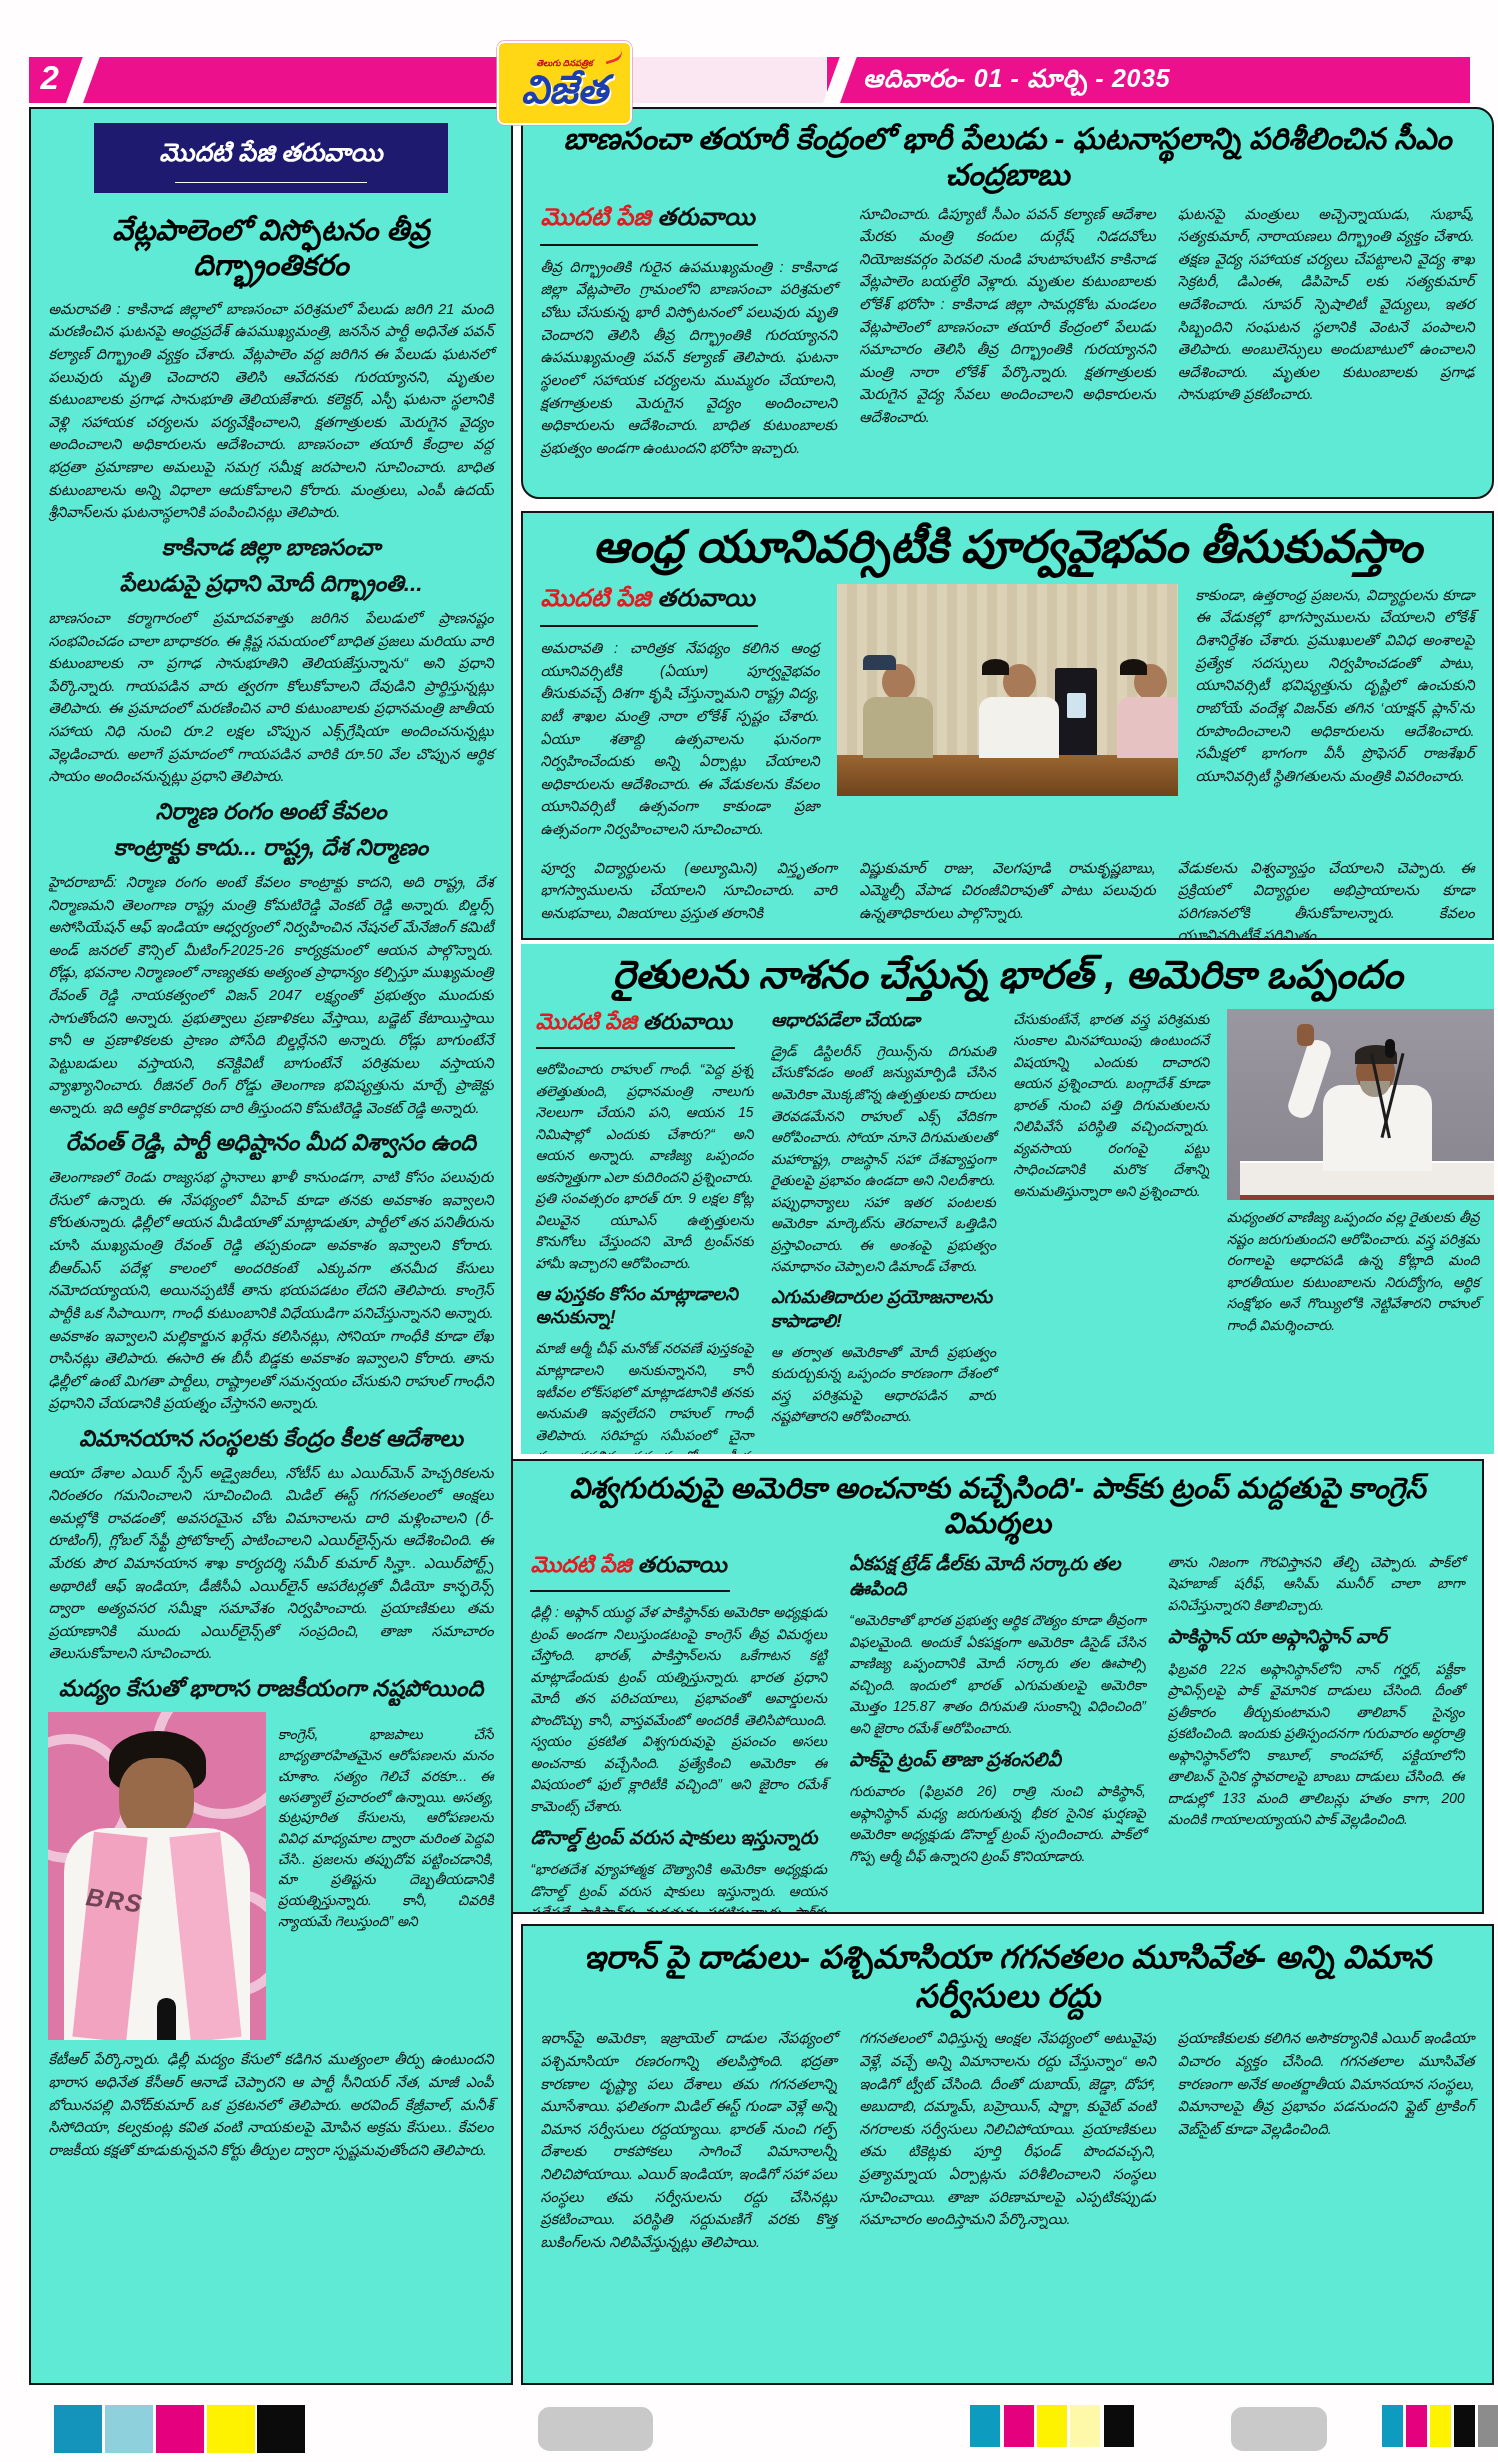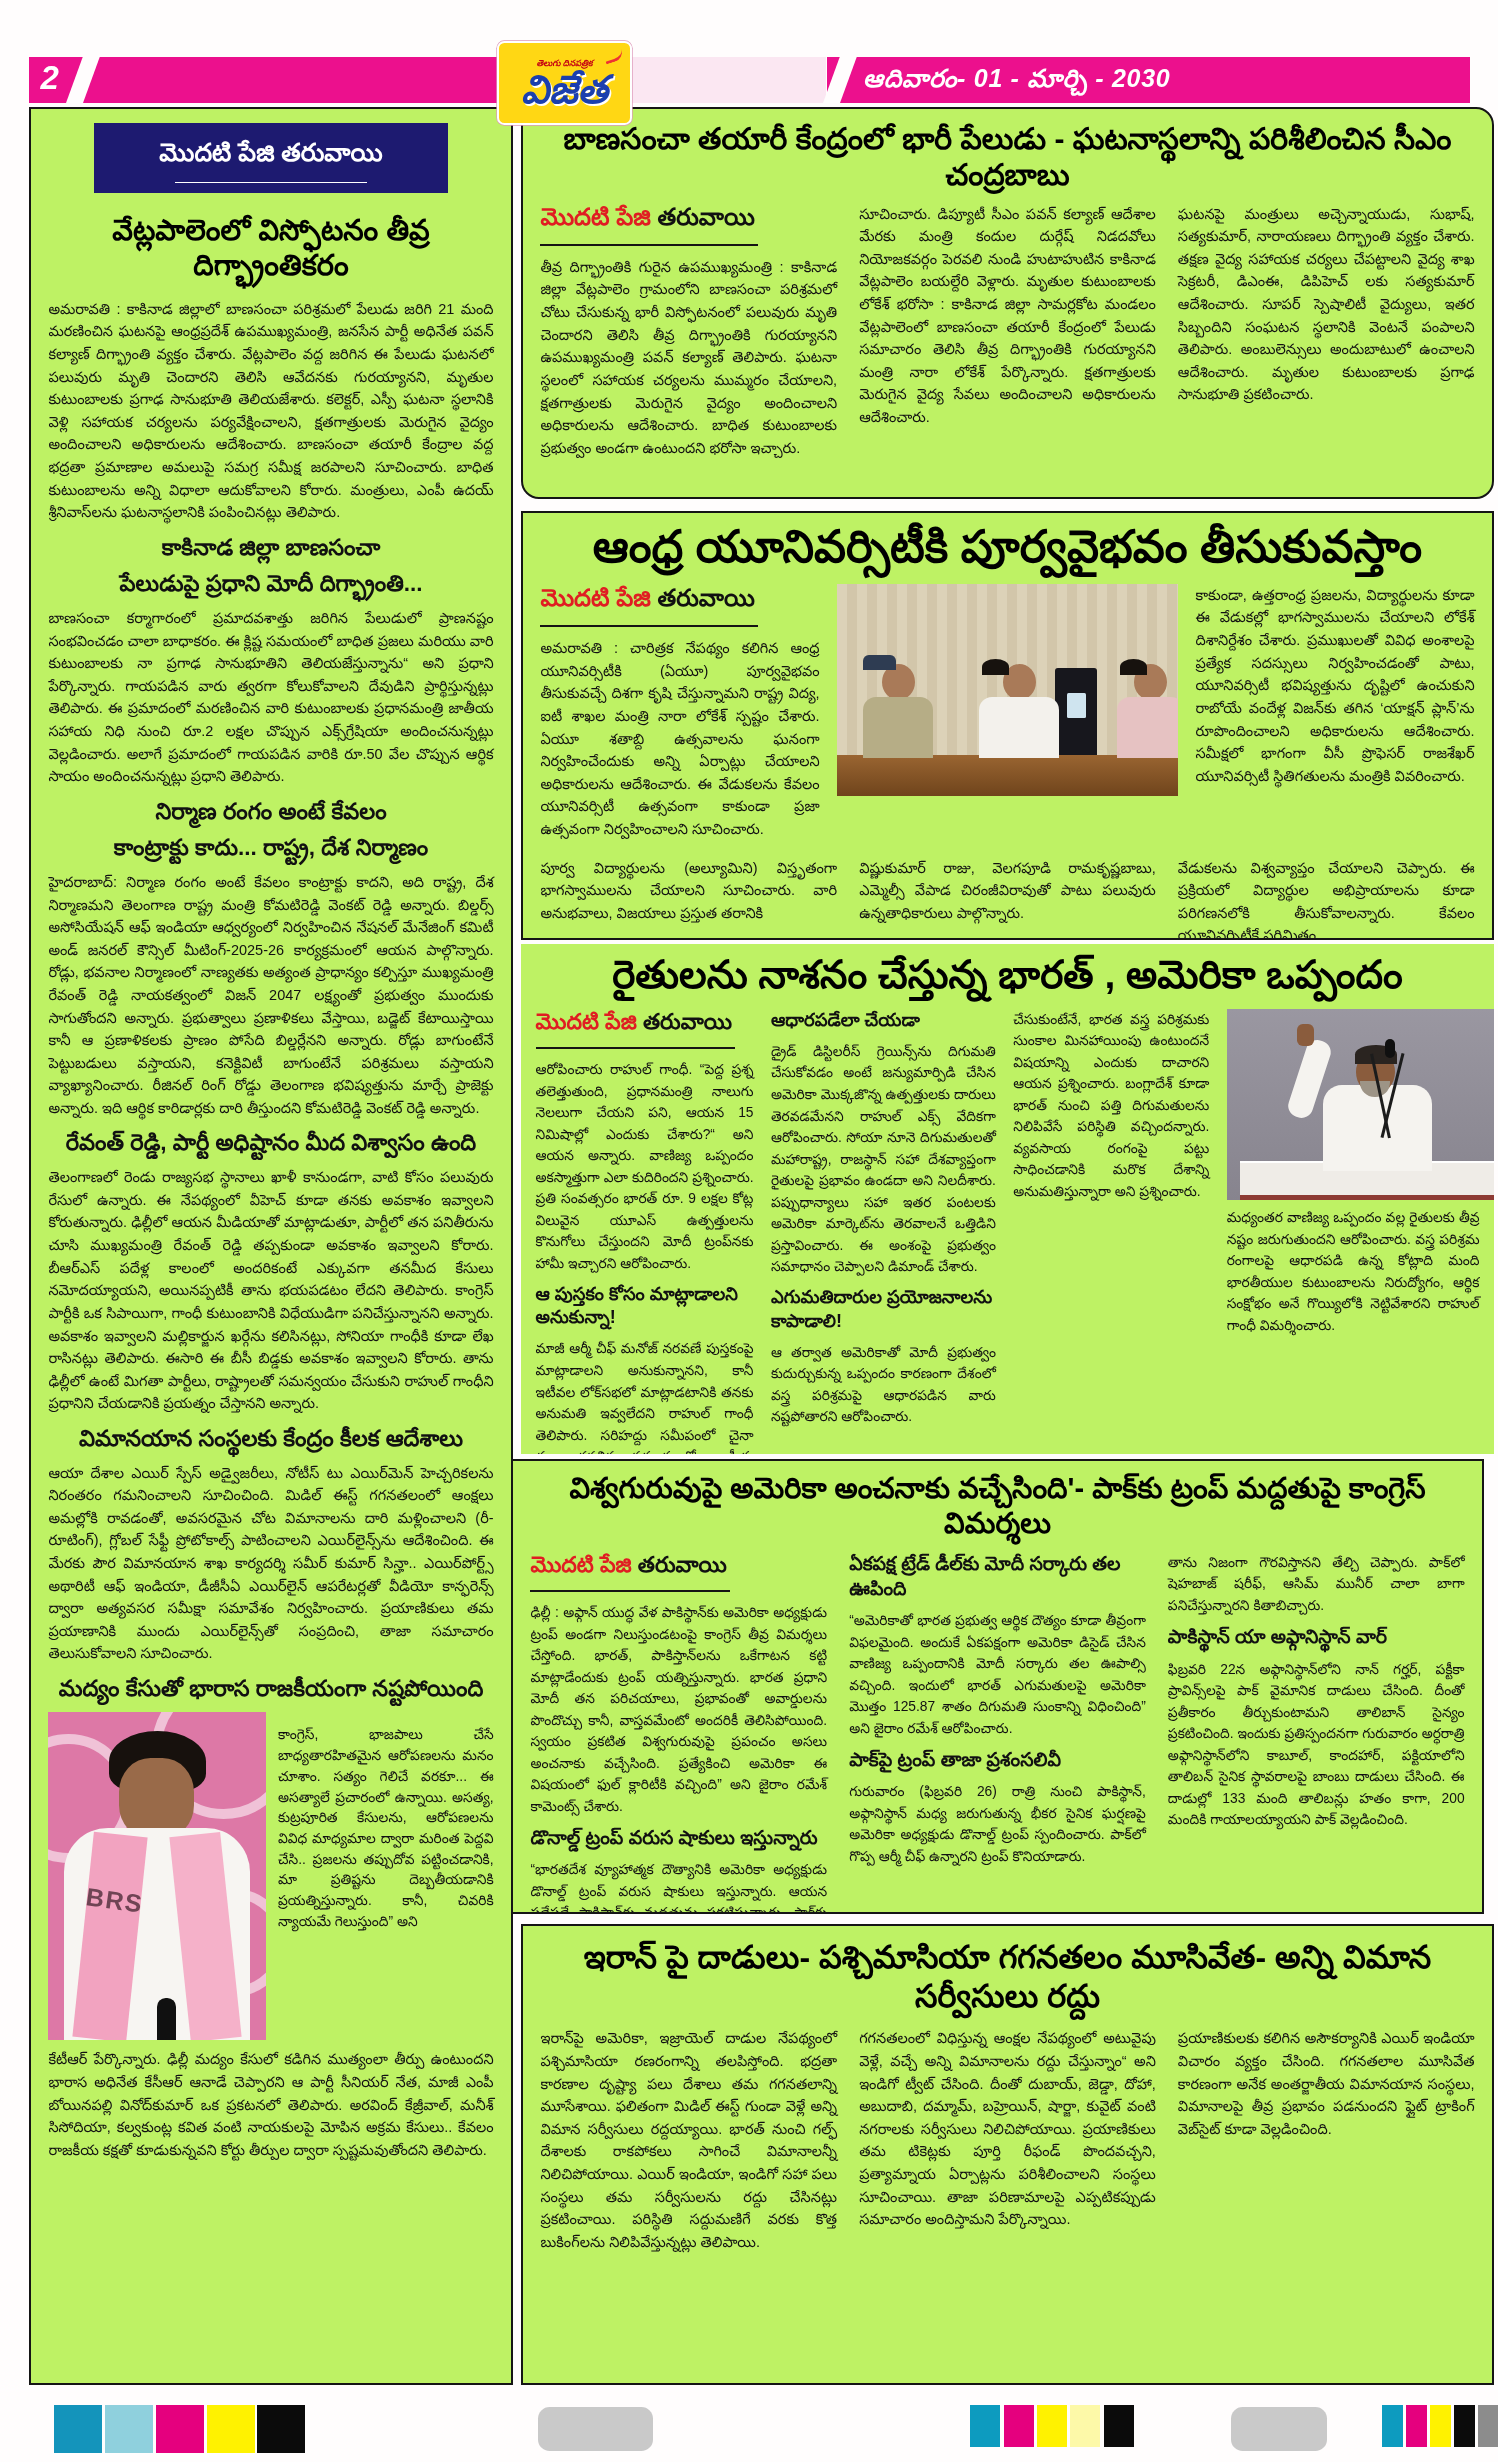--- a/index.html
+++ b/index.html
@@ -13,21 +13,21 @@
   .bar-right{left:798px;width:643px;}
   .slash{position:absolute;top:-2.9px;width:17.4px;height:54px;background:#fffdfd;transform:skewX(-20deg);}
   .page-num{position:absolute;left:11.6px;top:1.5px;color:#fff;font-size:33px;font-weight:bold;font-style:italic;}
   .bar-date{position:absolute;left:834px;top:7.3px;color:#fff;font-size:25px;font-weight:bold;font-style:italic;letter-spacing:0.7px;}
   .logo{position:absolute;left:468px;top:-16px;width:131px;height:80px;background:#ffd714;border:2.2px solid #fff;
         border-radius:7.3px;box-shadow:0 0 0 0.7px #d9b; display:flex;flex-direction:column;align-items:center;justify-content:center;z-index:5;}
   .logo-tag{font-size:8.7px;color:#c40013;font-weight:bold;font-style:italic;}
   .logo-title{font-size:39px;font-weight:bold;color:#1b3fae;font-style:italic;line-height:1;text-shadow:1.5px 1.5px 0 #fff;}
   .logo-swoosh{position:absolute;right:7.3px;top:5.8px;width:19px;height:10px;border-bottom:3.6px solid #e33;border-radius:0 0 10px 0;transform:rotate(-18deg);}
   
-  .box{position:absolute;background:#bef264;border:2.2px solid #151515;overflow:hidden;box-sizing:border-box;}
+  .box{position:absolute;background:#5eead4;border:2.2px solid #151515;overflow:hidden;box-sizing:border-box;font-style:italic;}
   .noborder{border:none;}
   .hl{font-weight:800;text-align:center;color:#000;line-height:1.22;}
   .kicker{display:inline-block;font-weight:bold;font-size:24px;border-bottom:2.2px solid #141414;padding:0 2.9px 7.3px 0;margin-bottom:10px;white-space:nowrap;}
   .kicker .red{color:#e01d22;}
   .bt{font-size:14.5px;line-height:1.56;text-align:justify;margin:0 0 8.7px 0;}
   .sub{font-weight:bold;font-size:20px;line-height:1.3;margin:7.3px 0 8.7px 0;}
   .sub.center{text-align:center;font-size:22.5px;}
   .cols{display:flex;gap:22px;padding:4.4px 17.4px 0 17.4px;box-sizing:border-box;}
   .col{flex:1;min-width:0;}
   
@@ -109,21 +109,21 @@
 
 <div class="page">
 
   <div class="masthead-bar">
     <div class="bar-seg bar-left"></div>
     <div class="bar-seg bar-mid"></div>
     <div class="bar-seg bar-right"></div>
     <div class="slash" style="left:45px;"></div>
     <div class="slash" style="left:802px;"></div>
     <div class="page-num">2</div>
-    <div class="bar-date">ఆదివారం- 01 - మార్చి - 2030</div>
+    <div class="bar-date">ఆదివారం- 01 - మార్చి - 2035</div>
     <div class="logo">
       <div class="logo-swoosh"></div>
       <div class="logo-tag">తెలుగు దినపత్రిక</div>
       <div class="logo-title">విజేత</div>
     </div>
   </div>
 
   <section class="box leftbox">
     <div class="bluebox">
       <span>మొదటి పేజి తరువాయి</span>

